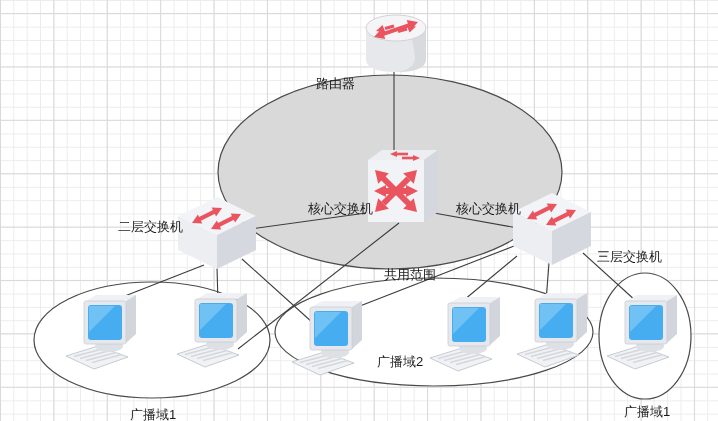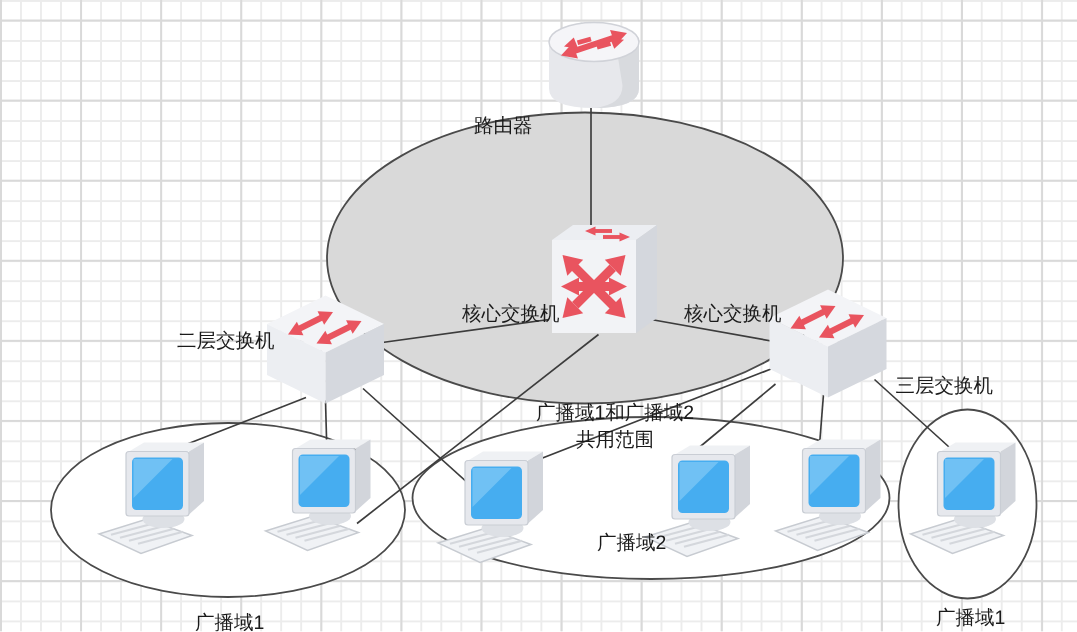--- a/index.html
+++ b/index.html
@@ -202,20 +202,19 @@
     <polygon points="25,12 51,12 25,38" fill="#7fc8f5" opacity="0.75"></polygon>
   </svg>
 </div>
 
   <div class="lbl" style="left:316px;top:38px">路由器</div>
   <div class="lbl" style="left:308px;top:163px">核心交换机</div>
   <div class="lbl" style="left:456px;top:163px">核心交换机</div>
   <div class="lbl" style="left:118px;top:181px">二层交换机</div>
   <div class="lbl" style="left:597px;top:211px">三层交换机</div>
   <div class="lbl lbl-center" style="left:330px;top:228px;width:160px">
-    <div>广播域1和广播域2</div>
     <div>共用范围</div>
   </div>
   <div class="lbl" style="left:130px;top:369px">广播域1</div>
-  <div class="lbl" style="left:398px;top:316px">广播域2</div>
+  <div class="lbl" style="left:377px;top:316px">广播域2</div>
   <div class="lbl" style="left:624px;top:366px">广播域1</div>
 
 </div>
 
 </body></html>

